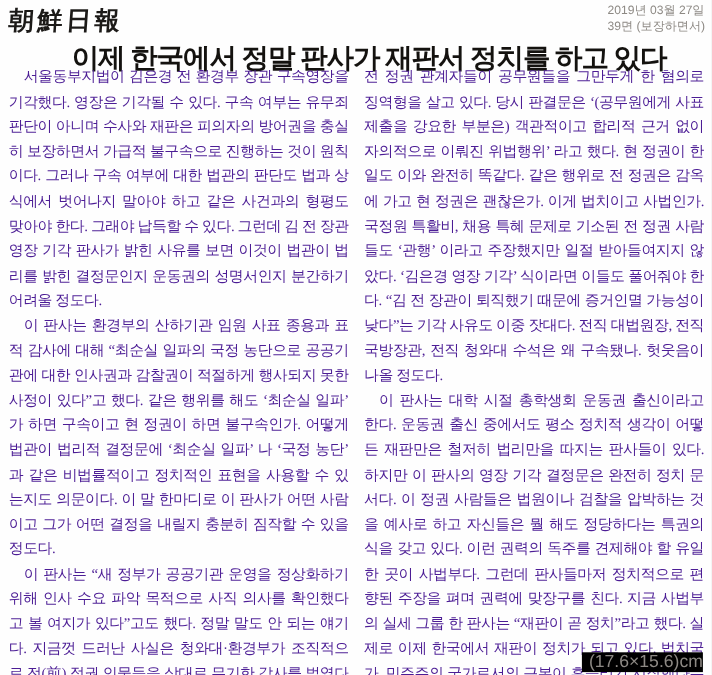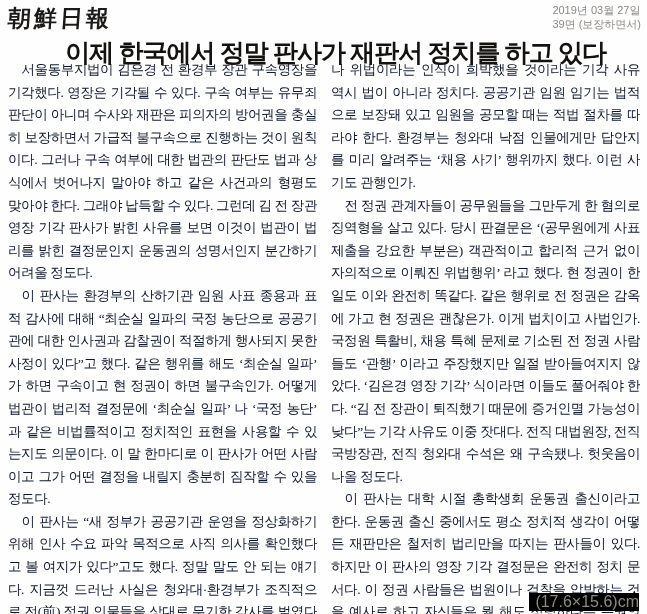--- a/index.html
+++ b/index.html
@@ -60,21 +60,21 @@
     bottom: 0;
     display: flex;
     gap: 14px;
   }
   .article-column {
     flex: 1 1 0;
     min-width: 0;
     font-size: 13.5px;
     line-height: 22.6px;
     letter-spacing: -0.4px;
-    color: #0f172a;
+    color: #4c1d95;
     text-align: justify;
     word-break: break-all;
     overflow: hidden;
   }
   .article-column p {
     margin: 0;
     text-indent: 1em;
   }
   .article-column[data-name="article-column-2"] p:first-child {
     text-indent: 0;
@@ -104,21 +104,20 @@
 
   <h1 class="headline" data-name="article-headline">이제 한국에서 정말 판사가 재판서 정치를 하고 있다</h1>
 
   <div class="article-body" data-name="article-body">
     <div class="article-column" data-name="article-column-1">
         <p data-name="article-paragraph">서울동부지법이 김은경 전 환경부 장관 구속영장을 기각했다. 영장은 기각될 수 있다. 구속 여부는 유무죄 판단이 아니며 수사와 재판은 피의자의 방어권을 충실히 보장하면서 가급적 불구속으로 진행하는 것이 원칙이다. 그러나 구속 여부에 대한 법관의 판단도 법과 상식에서 벗어나지 말아야 하고 같은 사건과의 형평도 맞아야 한다. 그래야 납득할 수 있다. 그런데 김 전 장관 영장 기각 판사가 밝힌 사유를 보면 이것이 법관이 법리를 밝힌 결정문인지 운동권의 성명서인지 분간하기 어려울 정도다.</p>
         <p data-name="article-paragraph">이 판사는 환경부의 산하기관 임원 사표 종용과 표적 감사에 대해 “최순실 일파의 국정 농단으로 공공기관에 대한 인사권과 감찰권이 적절하게 행사되지 못한 사정이 있다”고 했다. 같은 행위를 해도 ‘최순실 일파’ 가 하면 구속이고 현 정권이 하면 불구속인가. 어떻게 법관이 법리적 결정문에 ‘최순실 일파’ 나 ‘국정 농단’ 과 같은 비법률적이고 정치적인 표현을 사용할 수 있는지도 의문이다. 이 말 한마디로 이 판사가 어떤 사람이고 그가 어떤 결정을 내릴지 충분히 짐작할 수 있을 정도다.</p>
         <p data-name="article-paragraph">이 판사는 “새 정부가 공공기관 운영을 정상화하기 위해 인사 수요 파악 목적으로 사직 의사를 확인했다고 볼 여지가 있다”고도 했다. 정말 말도 안 되는 얘기다. 지금껏 드러난 사실은 청와대·환경부가 조직적으로 전(前) 정권 인물들을 상대로 무기한 감사를 벌였다는 것이다. 사퇴를 거부한 환경공단 상임감사만 콕 찍어 업무추진비 사용 내역을 먼지 털듯 탈탈 털어 결국 쫓아냈다. 쫓겨난 상임감사는 ‘최순실 일파’ 나 ‘국정 농단’ 과 아무 상관이 없다. 말 그대로 블랙리스트 찍어내기이고 권력 남용이다. 이게 어떻게 ‘공공기관 정상화’ 이고 ‘인사 수요 파악 목적’ 이 되나. 법을 가장한 정치적 주장일뿐더러 사실관계조차 일부러 왜곡했다는 의구심이 든다. 판사가 아니라 청와대 변호사 같은 모습이다.</p>
       </div>
     <div class="article-column" data-name="article-column-2">
-        <p data-name="article-paragraph">나 위법이라는 인식이 희박했을 것이라는 기각 사유 역시 법이 아니라 정치다. 공공기관 임원 임기는 법적으로 보장돼 있고 임원을 공모할 때는 적법 절차를 따라야 한다. 환경부는 청와대 낙점 인물에게만 답안지를 미리 알려주는 ‘채용 사기’ 행위까지 했다. 이런 사기도 관행인가.</p>
         <p data-name="article-paragraph">전 정권 관계자들이 공무원들을 그만두게 한 혐의로 징역형을 살고 있다. 당시 판결문은 ‘(공무원에게 사표 제출을 강요한 부분은) 객관적이고 합리적 근거 없이 자의적으로 이뤄진 위법행위’ 라고 했다. 현 정권이 한 일도 이와 완전히 똑같다. 같은 행위로 전 정권은 감옥에 가고 현 정권은 괜찮은가. 이게 법치이고 사법인가. 국정원 특활비, 채용 특혜 문제로 기소된 전 정권 사람들도 ‘관행’ 이라고 주장했지만 일절 받아들여지지 않았다. ‘김은경 영장 기각’ 식이라면 이들도 풀어줘야 한다. “김 전 장관이 퇴직했기 때문에 증거인멸 가능성이 낮다”는 기각 사유도 이중 잣대다. 전직 대법원장, 전직 국방장관, 전직 청와대 수석은 왜 구속됐나. 헛웃음이 나올 정도다.</p>
         <p data-name="article-paragraph">이 판사는 대학 시절 총학생회 운동권 출신이라고 한다. 운동권 출신 중에서도 평소 정치적 생각이 어떻든 재판만은 철저히 법리만을 따지는 판사들이 있다. 하지만 이 판사의 영장 기각 결정문은 완전히 정치 문서다. 이 정권 사람들은 법원이나 검찰을 압박하는 것을 예사로 하고 자신들은 뭘 해도 정당하다는 특권의식을 갖고 있다. 이런 권력의 독주를 견제해야 할 유일한 곳이 사법부다. 그런데 판사들마저 정치적으로 편향된 주장을 펴며 권력에 맞장구를 친다. 지금 사법부의 실세 그룹 한 판사는 “재판이 곧 정치”라고 했다. 실제로 이제 한국에서 재판이 정치가 되고 있다. 법치국가, 민주주의 국가로서의 근본이 흔들리기 시작했다는 것이다. 이를 심각한 문제로 보지 않으면 사법부와 법치, 민주주의가 한꺼번에 산사태에 휩쓸리게 될 수 있다.</p>
       </div>
   </div>
 
   <div class="size-note" data-name="clipping-size-note">(17.6×15.6)cm</div>
 
 </div>
 
 </body></html>

